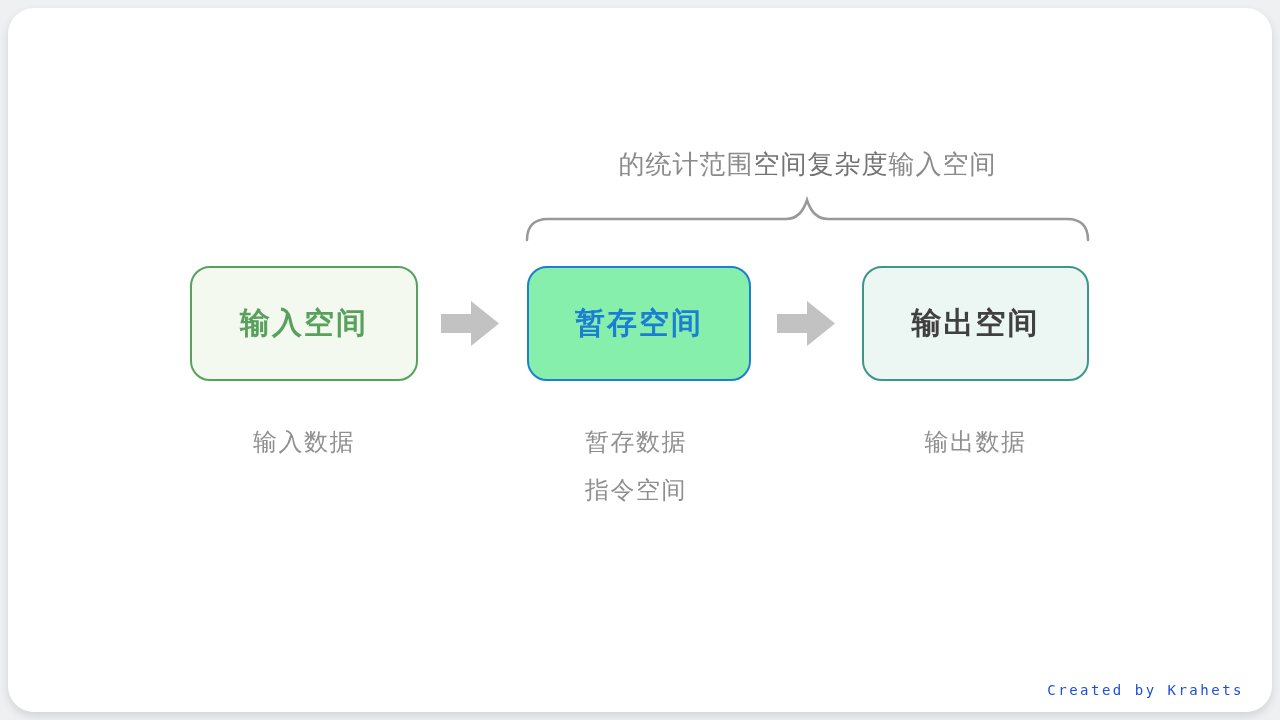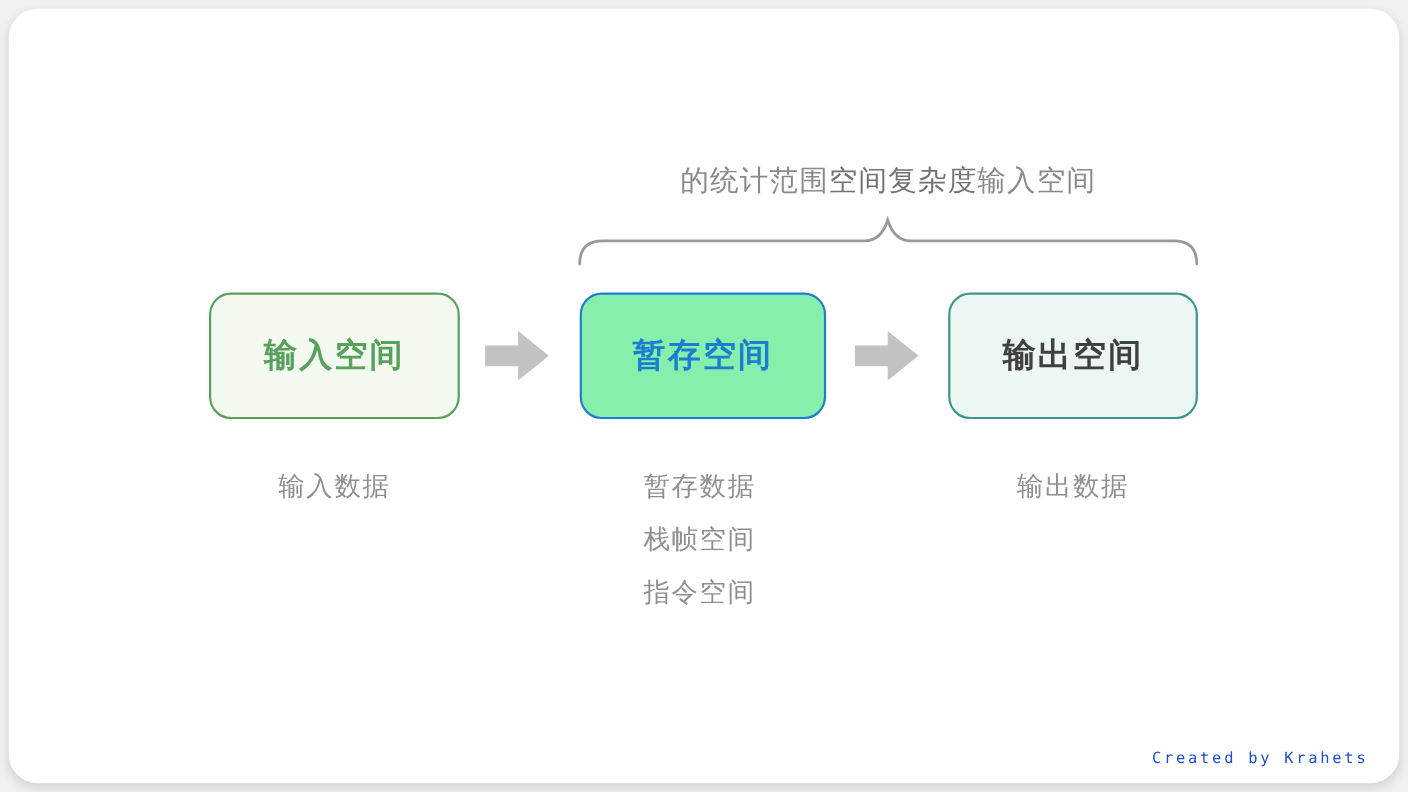--- a/index.html
+++ b/index.html
@@ -121,20 +121,19 @@
   </svg>
 
   <div class="space-box output">
     <span>输出空间</span>
   </div>
 
   <div class="note input">输入数据</div>
 
   <div class="note-col">
     <div class="note-line">暂存数据</div>
-    <div class="note-line">栈帧空间</div>
     <div class="note-line">指令空间</div>
   </div>
 
   <div class="note output">输出数据</div>
 
   <div class="credit">Created by Krahets</div>
 </div>
 
 </body></html>

